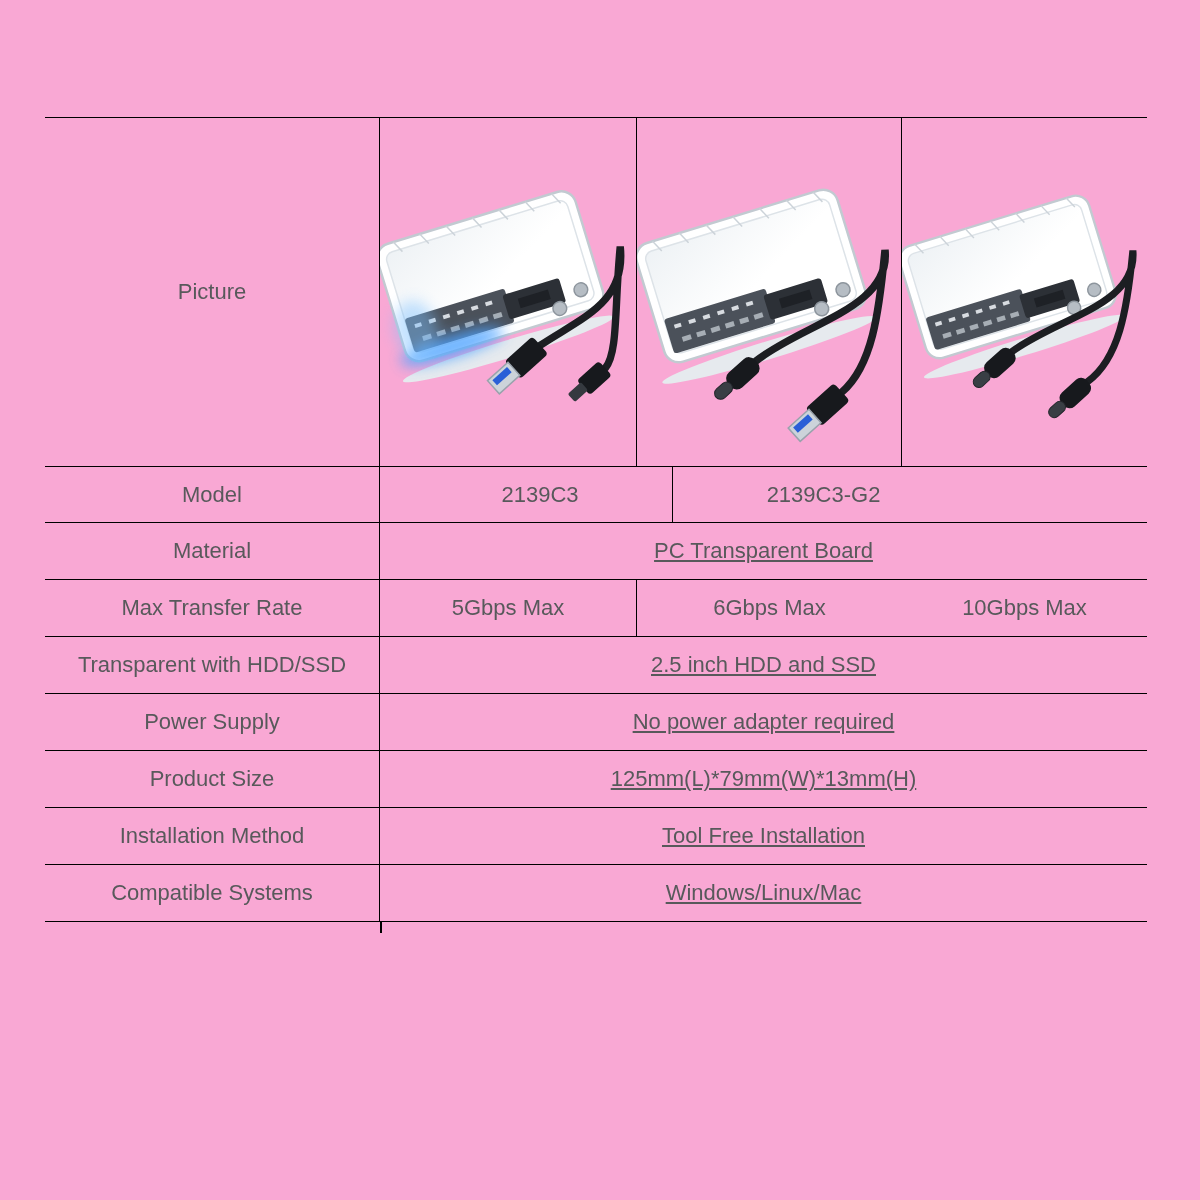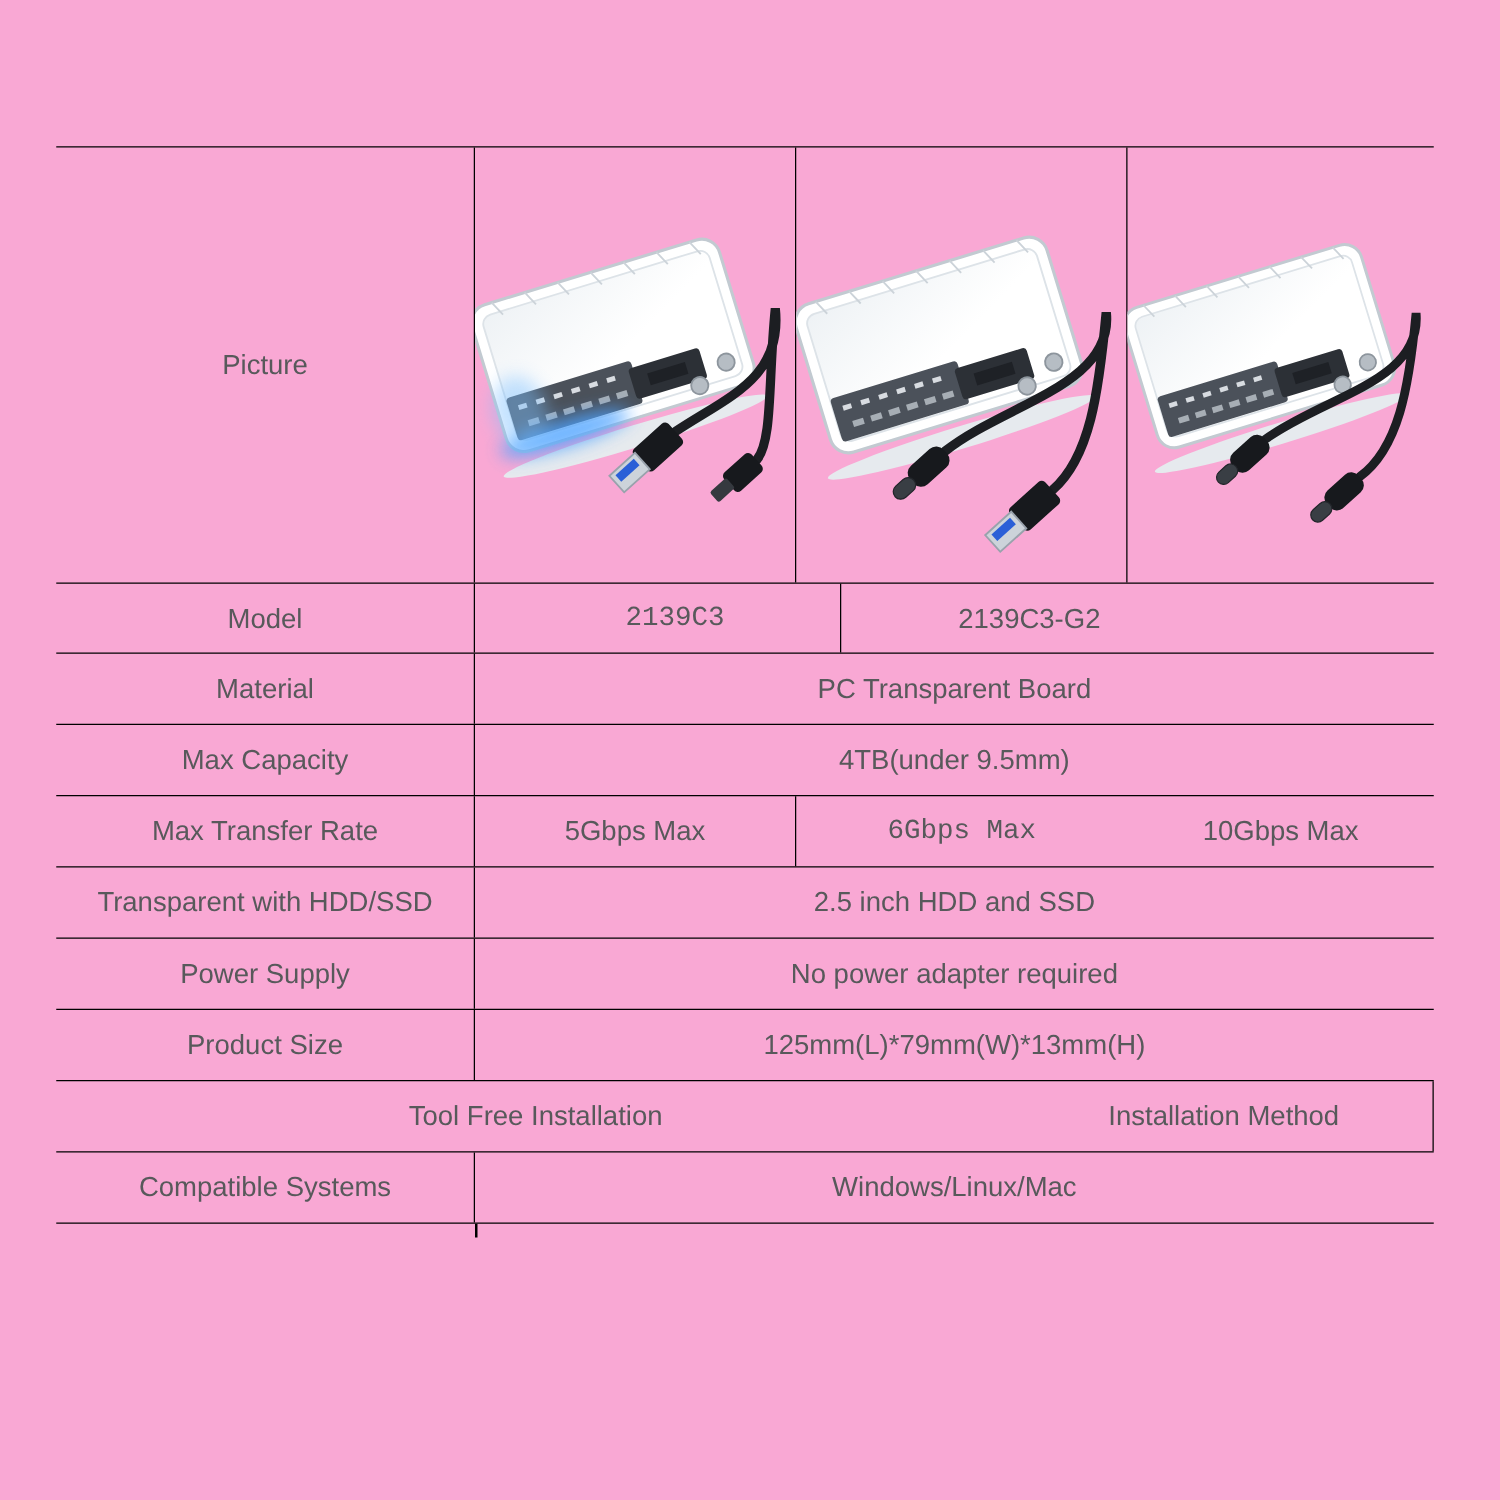--- a/index.html
+++ b/index.html
@@ -6,24 +6,24 @@
   .page{position:relative;width:1200px;height:1200px;background:#f9a8d4;overflow:hidden;
         font-family:"Liberation Sans","DejaVu Sans",sans-serif;color:#58595b;}
   .spec-table{position:absolute;left:45px;top:117px;width:1102px;border-top:1.5px solid #000;}
   .row{display:flex;height:56px;border-bottom:1.5px solid #000;}
   .row-picture{height:348px;}
   .row-model{height:55px;gap:28px;}
   .cell{box-sizing:border-box;display:flex;align-items:center;justify-content:center;
         text-align:center;font-size:22px;line-height:1.15;padding:0 6px;}
   .label{width:335px;border-right:1.5px solid #000;}
   .c1{width:257px;}
-  .c2{width:265px;font-family:Liberation Mono, monospace;}
+  .c2{width:265px;}
   .c3{width:245px;}
   .vline{border-right:1.5px solid #000;}
-  .spanall{width:767px;}
+  .spanall{width:767px;text-decoration:underline;}
   .pic{padding:0;align-items:stretch;}
   .pic svg{width:100%;height:100%;display:block;}
   .stub{position:absolute;left:335px;top:100%;width:1.5px;height:11px;background:#000;}
 </style>
 </head>
 <body>
 
 <div class="page">
   <div class="spec-table">
 
@@ -206,28 +206,20 @@
 
     <div class="row">
       <div class="cell label">
         <span>Material</span>
       </div>
       <div class="cell spanall">
         <span>PC Transparent Board</span>
       </div>
     </div>
 
-    <div class="row">
-      <div class="cell label">
-        <span>Max Capacity</span>
-      </div>
-      <div class="cell spanall">
-        <span>4TB(under 9.5mm)</span>
-      </div>
-    </div>
 
 
     <div class="row">
       <div class="cell label">
         <span>Max Transfer Rate</span>
       </div>
       <div class="cell c1 vline">
         <span>5Gbps Max</span>
       </div>
       <div class="cell c2">
@@ -259,25 +251,25 @@
     <div class="row">
       <div class="cell label">
         <span>Product Size</span>
       </div>
       <div class="cell spanall">
         <span>125mm(L)*79mm(W)*13mm(H)</span>
       </div>
     </div>
 
     <div class="row">
+      <div class="cell label">
+        <span>Installation Method</span>
+      </div>
       <div class="cell spanall">
         <span>Tool Free Installation</span>
-      </div>
-      <div class="cell label">
-        <span>Installation Method</span>
       </div>
     </div>
 
     <div class="row">
       <div class="cell label">
         <span>Compatible Systems</span>
       </div>
       <div class="cell spanall">
         <span>Windows/Linux/Mac</span>
       </div>

